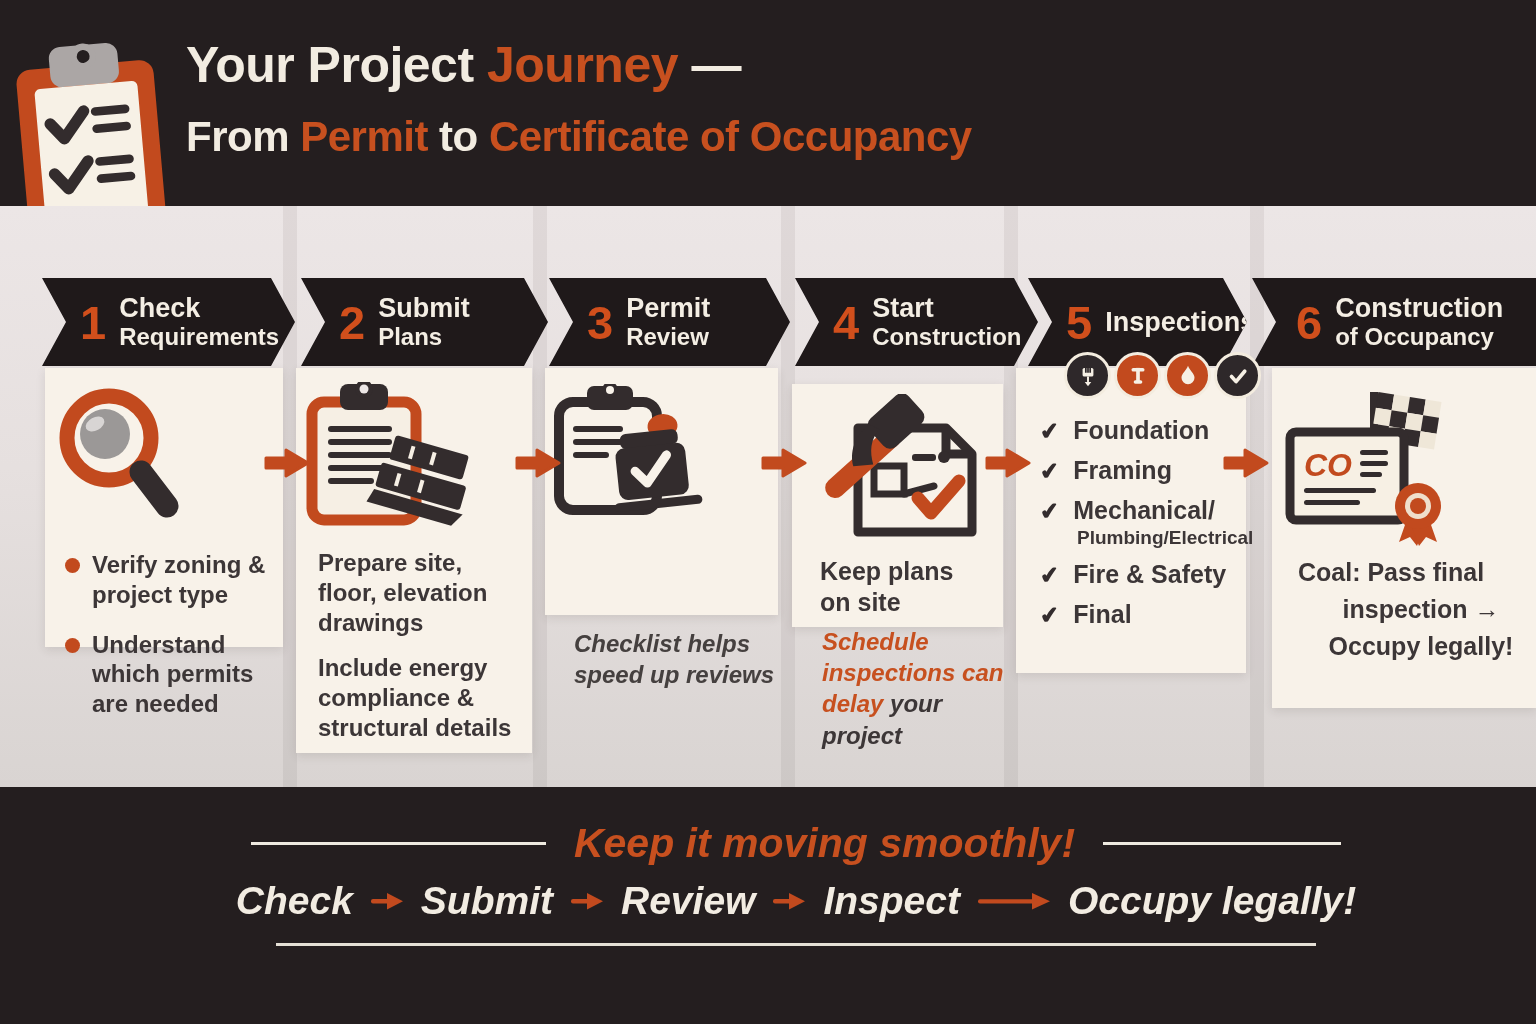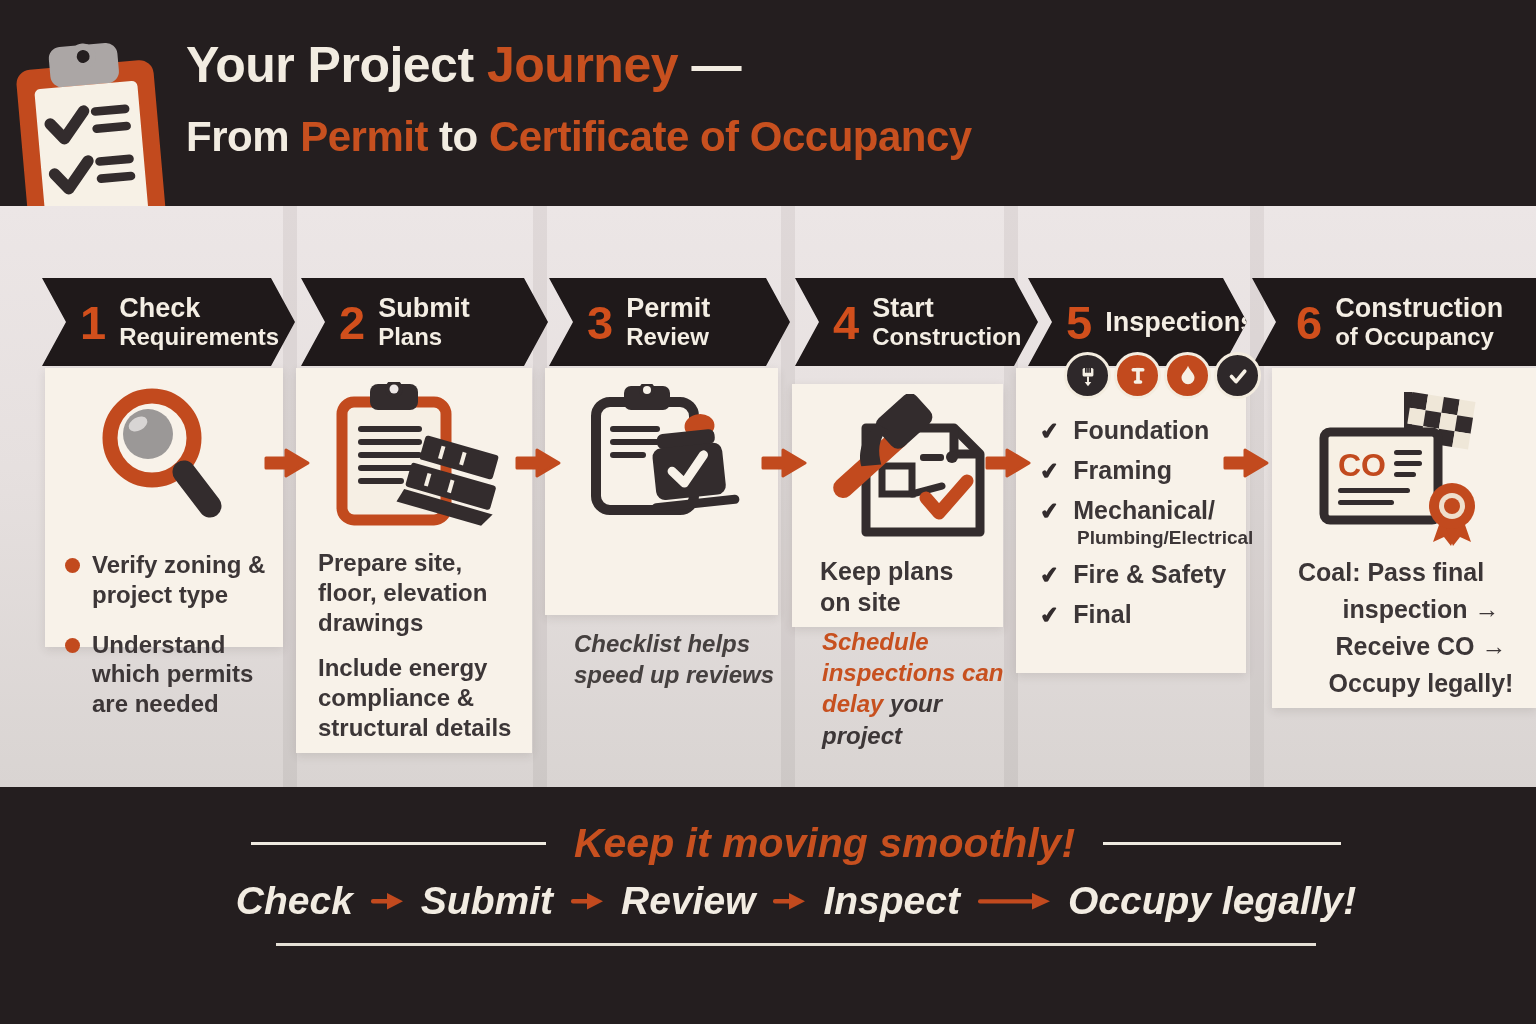--- a/index.html
+++ b/index.html
@@ -30,21 +30,21 @@
   .t2{font-size:24px;line-height:1.12;}
 
   
   .card{position:absolute;background:#F8F2E9;box-shadow:0 3px 9px rgba(60,50,45,.12);}
   .c1{left:45px;top:368px;width:238px;height:279px;}
   .c2{left:296px;top:368px;width:236px;height:385px;}
   .c3{left:545px;top:368px;width:233px;height:247px;}
   .c4{left:792px;top:384px;width:211px;height:243px;}
   .c5{left:1016px;top:368px;width:230px;height:305px;}
   .c6{left:1272px;top:368px;width:264px;height:340px;}
-  .icon-wrap{display:flex;justify-content:center;}
+  .icon-wrap{display:flex;font-style:italic;}
   .body-text{color:#3C3637;font-weight:bold;font-size:24px;line-height:1.24;}
   .bullet{display:flex;gap:12px;margin:20px 14px 0 20px;}
   .dot{width:15px;height:15px;border-radius:50%;background:#C24A1E;margin-top:8px;flex:none;}
   .para{margin:16px 16px 0 22px;}
   .card-line{margin:12px 20px 0 26px;font-size:25px;}
   .note{position:absolute;font-style:italic;font-weight:bold;font-size:24px;line-height:1.3;color:#45403F;}
   .note3{left:574px;top:628px;width:214px;}
   .note4{left:822px;top:626px;width:196px;}
   .hl{color:#C7501F;}
   .rest{color:#3C3637;}
@@ -352,21 +352,20 @@
         <path d="M134 138 l-7 20 11 -5 7 9 7 -18 z" fill="#C24A1E"></path>
         <path d="M158 138 l7 20 -11 -5 -7 9 -7 -18 z" fill="#C24A1E"></path>
         <circle cx="146" cy="122" r="23" fill="#C24A1E"></circle>
         <circle cx="146" cy="122" r="13" fill="#EFDFCC"></circle>
         <circle cx="146" cy="122" r="8" fill="#C24A1E"></circle>
       </svg>
     </div>
     <div class="goal">
       <span class="gl">Coal: Pass final</span>
       <span class="gl ind">inspection →</span>
-      <span class="gl ind">Receive CO →</span>
       <span class="gl ind">Occupy legally!</span>
     </div>
   </div>
 
   <svg class="flow-arrow fa1" viewBox="0 0 48 34">
       <path d="M3 12 h20 v-8 l22 13 -22 13 v-8 H3 z" fill="#C24A1E" stroke="#C24A1E" stroke-width="3" stroke-linejoin="round"></path>
     </svg>
   <svg class="flow-arrow fa2" viewBox="0 0 48 34">
       <path d="M3 12 h20 v-8 l22 13 -22 13 v-8 H3 z" fill="#C24A1E" stroke="#C24A1E" stroke-width="3" stroke-linejoin="round"></path>
     </svg>

